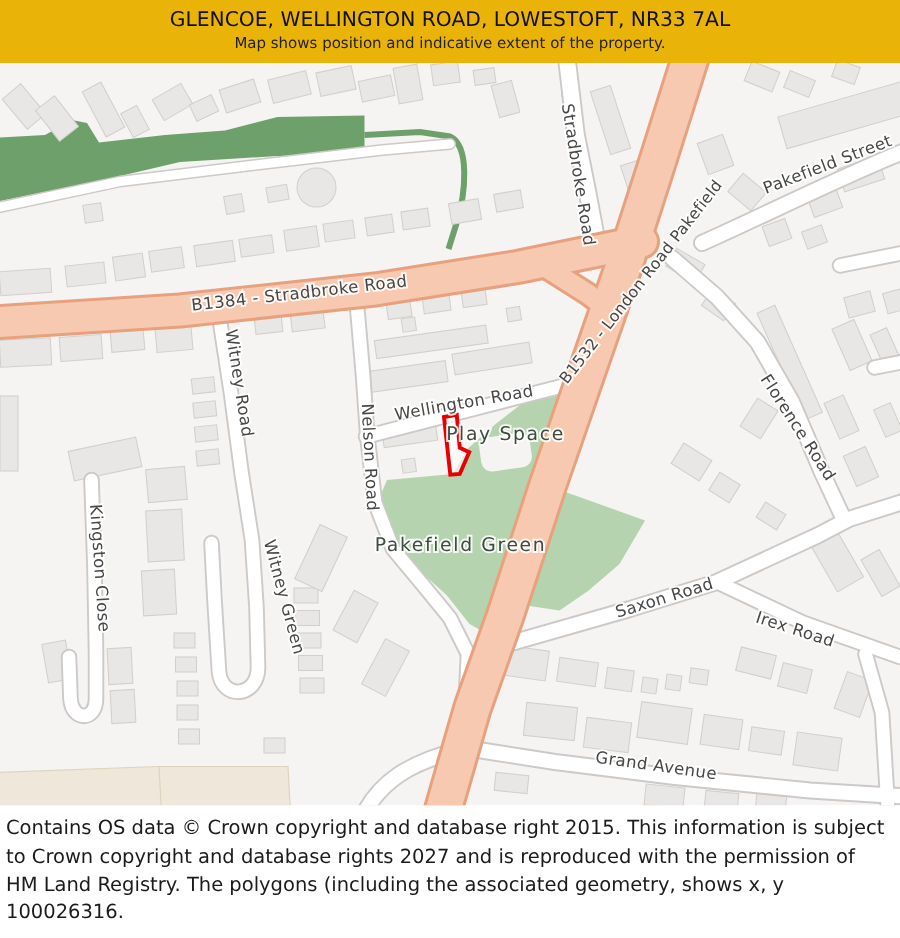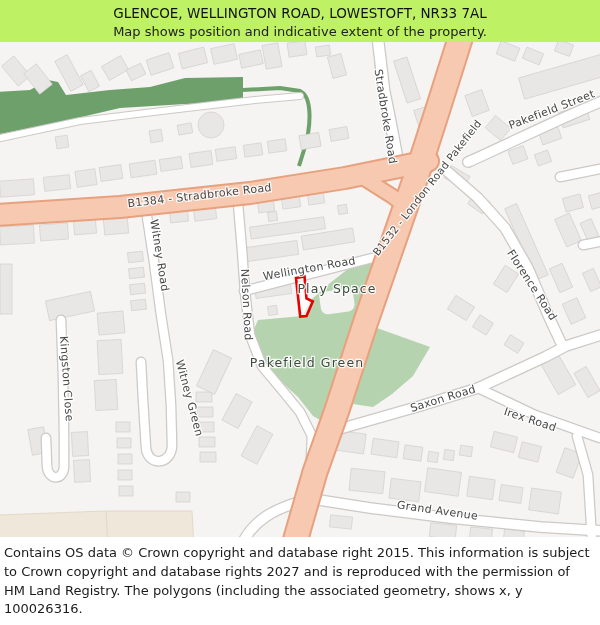--- a/index.html
+++ b/index.html
@@ -1,20 +1,20 @@
 <!DOCTYPE html>
 <html><head>
 <meta charset="utf-8">
 <style>
   html,body{margin:0;padding:0;background:#fff;}
   #page{position:relative;width:600px;height:625px;background:#fff;overflow:hidden;
         font-family:"DejaVu Sans","Liberation Sans",sans-serif;}
-  #header{position:absolute;top:0;left:0;width:600px;height:42px;text-align:center;background:#bef264;z-index:5;}
+  #header{position:absolute;top:0;left:0;width:600px;height:42px;text-align:center;background:#eab308;z-index:5;}
   #title{font-size:13.5px;color:#111;padding-top:5px;}
-  #subtitle{font-size:13px;color:#222;padding-top:3px;}
+  #subtitle{font-size:10px;color:#222;padding-top:3px;}
   #mapwrap{position:absolute;top:0;left:0;width:600px;height:625px;}
   #footer{position:absolute;top:537px;left:0;width:592px;height:88px;background:#fff;z-index:5;
           font-size:13px;color:#1b1b1b;line-height:18.8px;padding:7px 4px 0 4px;text-align:left;}
   svg text{font-family:"DejaVu Sans","Liberation Sans",sans-serif;fill:#474747;
            paint-order:stroke;stroke:rgba(255,255,255,.85);stroke-width:2.6px;}
   .street{font-size:11px;letter-spacing:.3px;}
   .street-sm{font-size:10.5px;letter-spacing:.2px;}
   .area{font-size:12.5px;letter-spacing:1.1px;fill:#3f4a40;}
   .bld rect{fill:#e9e7e5;stroke:#d2cfcc;stroke-width:.7;}
   .wcase{fill:none;stroke:#ccc9c7;stroke-linecap:round;stroke-linejoin:round;}

